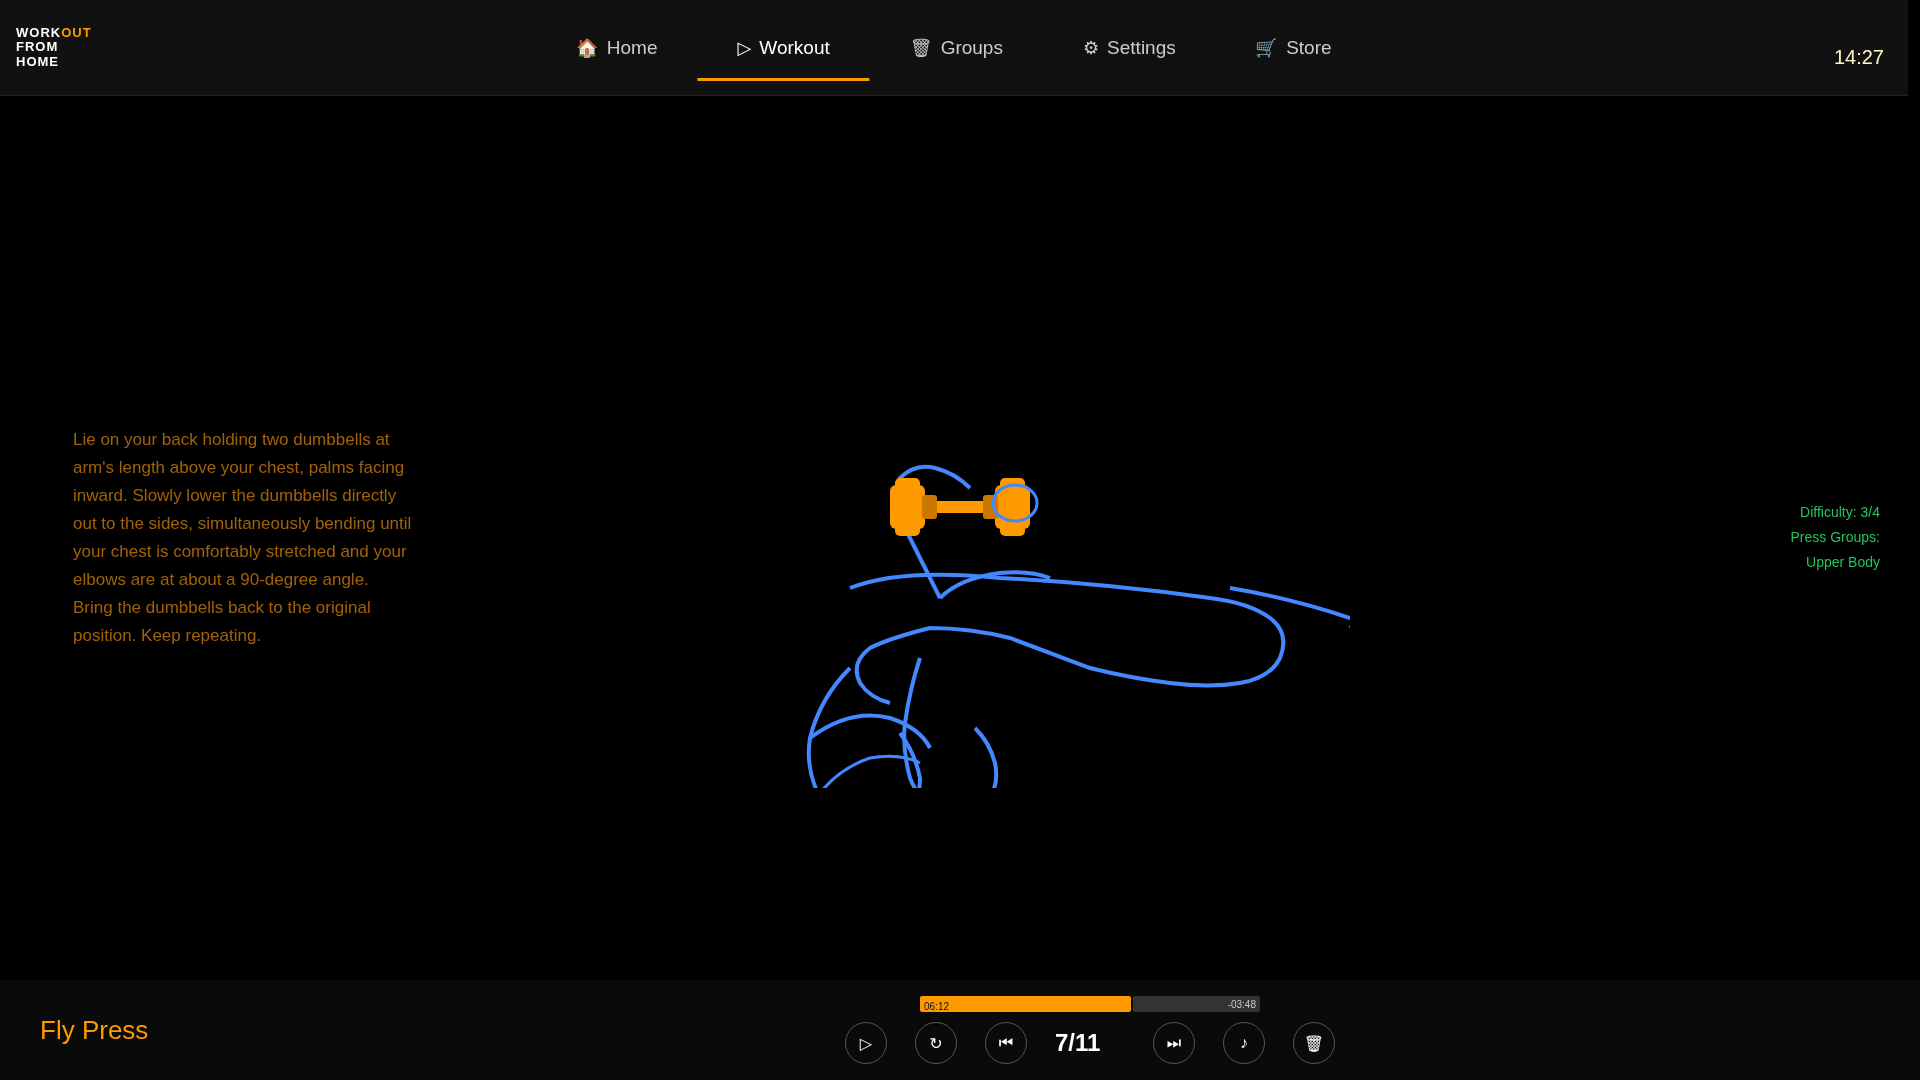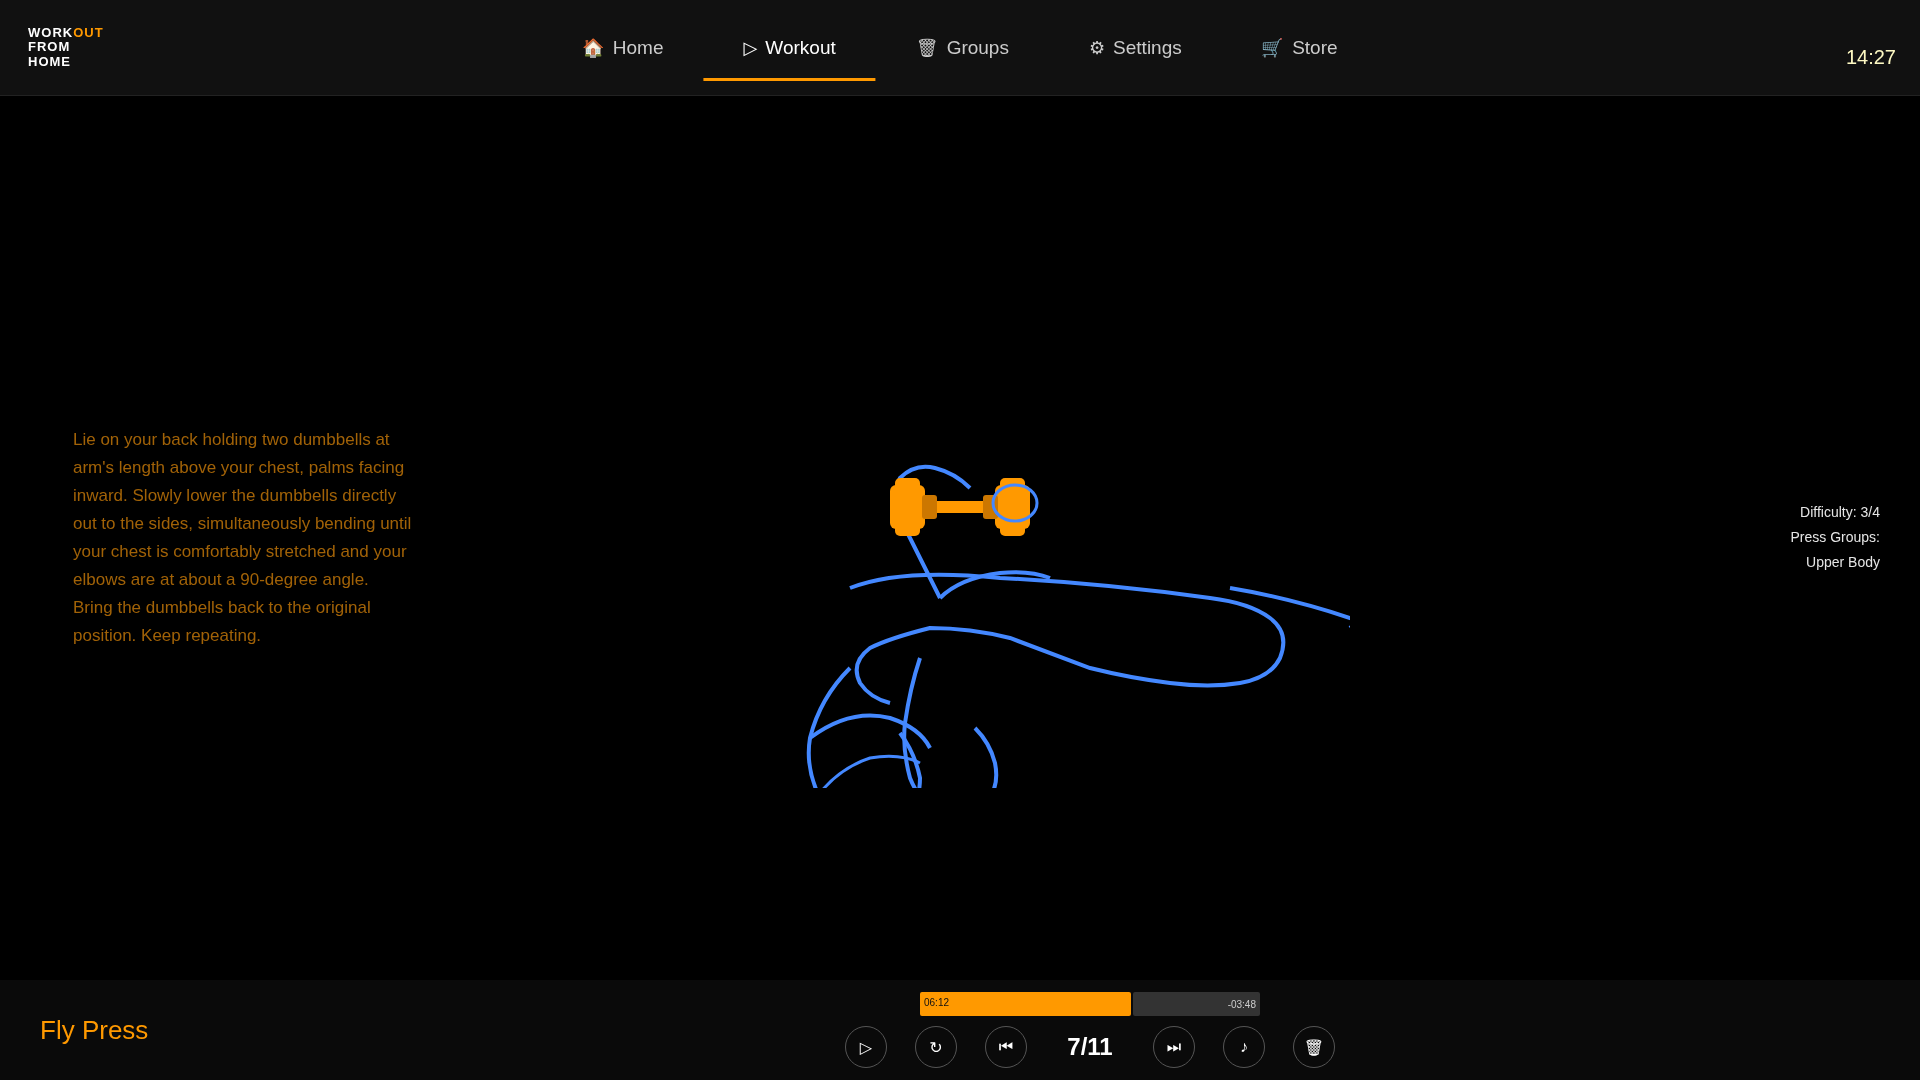--- a/index.html
+++ b/index.html
@@ -9,26 +9,26 @@
       background: #000;
       color: #fff;
       font-family: 'Segoe UI', Arial, sans-serif;
       overflow: hidden;
       position: relative;
     }
 
     
     .header {
       position: absolute;
-      top: 0; left: 0; right: 0;
+      top: 0; left: 0; right: 12px;
       height: 96px;
       background: #111;
       display: flex;
       align-items: center;
-      padding: 0 28px;
+      padding: 0 16px;
       border-bottom: 1px solid #222;
     }
 
     .logo {
       width: 90px;
       line-height: 1.1;
       font-size: 13px;
       font-weight: 700;
       color: #fff;
       text-transform: uppercase;
@@ -126,21 +126,21 @@
       margin-left: 80px;
     }
 
     .side-info {
       position: absolute;
       right: 40px;
       top: 50%;
       transform: translateY(-50%);
       text-align: right;
       font-size: 14px;
-      color: #e5e5e5;
+      color: #22c55e;
       line-height: 1.8;
     }
 
     
     .footer {
       position: absolute;
       bottom: 0;
       left: 0; right: 0;
       height: 100px;
       background: #0a0a0a;
@@ -159,21 +159,21 @@
     .player-center {
       flex: 1;
       display: flex;
       flex-direction: column;
       align-items: center;
       gap: 10px;
     }
 
     .progress-bar-container {
       width: 340px;
-      height: 24px;
+      height: 16px;
       display: flex;
       gap: 2px;
     }
     .progress-filled {
       height: 100%;
       background: #f90;
       border-radius: 2px;
     }
     .progress-remaining {
       height: 100%;
@@ -212,21 +212,20 @@
       display: flex;
       align-items: center;
       justify-content: center;
       font-size: 16px;
     }
     .counter {
       font-size: 24px;
       color: #fff;
       font-weight: 600;
       min-width: 70px;
-      text-align: center;
     }
 
     .timer-display {
       width: 200px;
       text-align: right;
     }
     .timer-box {
       display: inline-block;
       border: 2px solid #f90;
       color: #f90;

